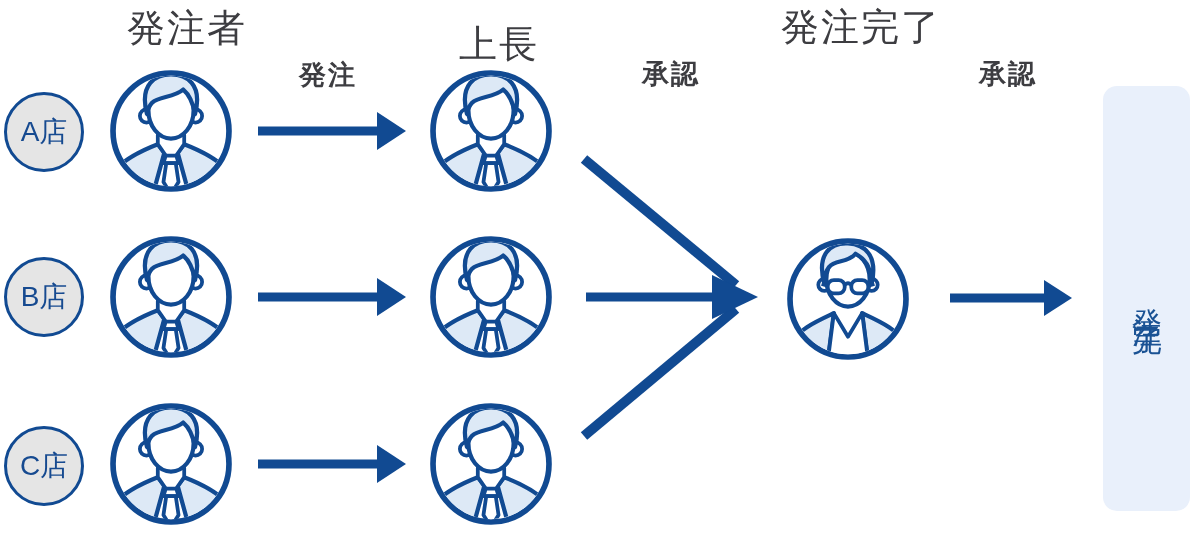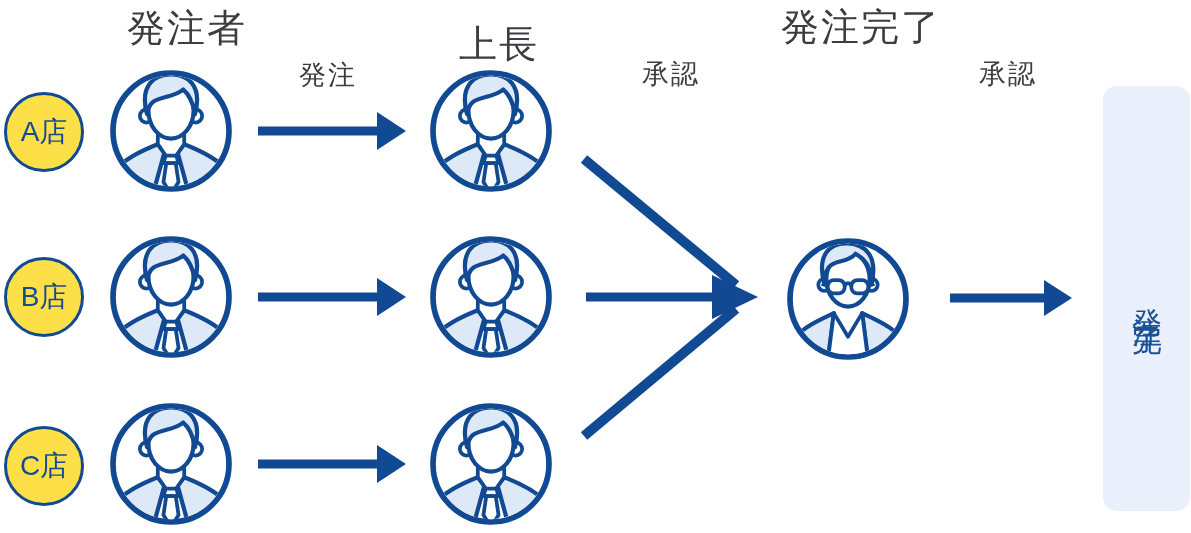--- a/index.html
+++ b/index.html
@@ -22,31 +22,31 @@
   }
   .col-header{
     position:absolute;
     font-size:38px;font-weight:500;
     color:var(--heading-gray);
     letter-spacing:2px;
     white-space:nowrap;line-height:1.1;
   }
   .edge-label{
     position:absolute;
-    font-size:27px;font-weight:400;
+    font-size:27px;font-weight:700;
     color:var(--heading-gray);
     letter-spacing:2px;
     white-space:nowrap;line-height:1.1;
   }
   .store-circle{
     position:absolute;
     width:80px;height:80px;
     border:3px solid var(--primary-blue);
     border-radius:50%;
-    background:#fde047;
+    background:#e5e5e5;
     display:flex;align-items:center;justify-content:center;
     font-size:28px;font-weight:500;
     color:var(--store-text);
     white-space:nowrap;
   }
   .avatar{position:absolute;width:132px;height:132px;}
   .arrows{position:absolute;left:0;top:0;width:1191px;height:533px;}
   .result-box{
     position:absolute;
     left:1103px;top:86px;width:87px;height:425px;

